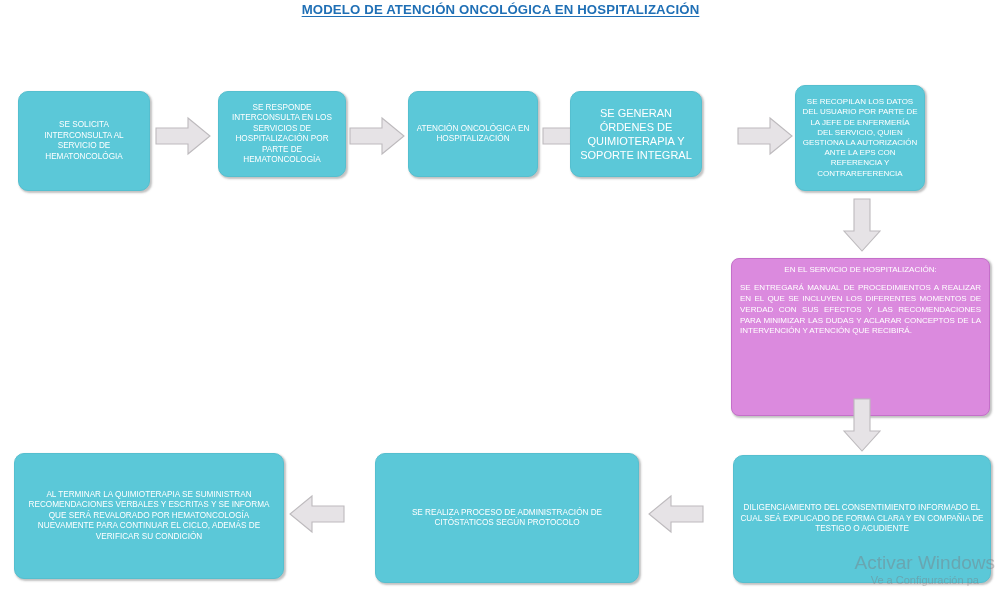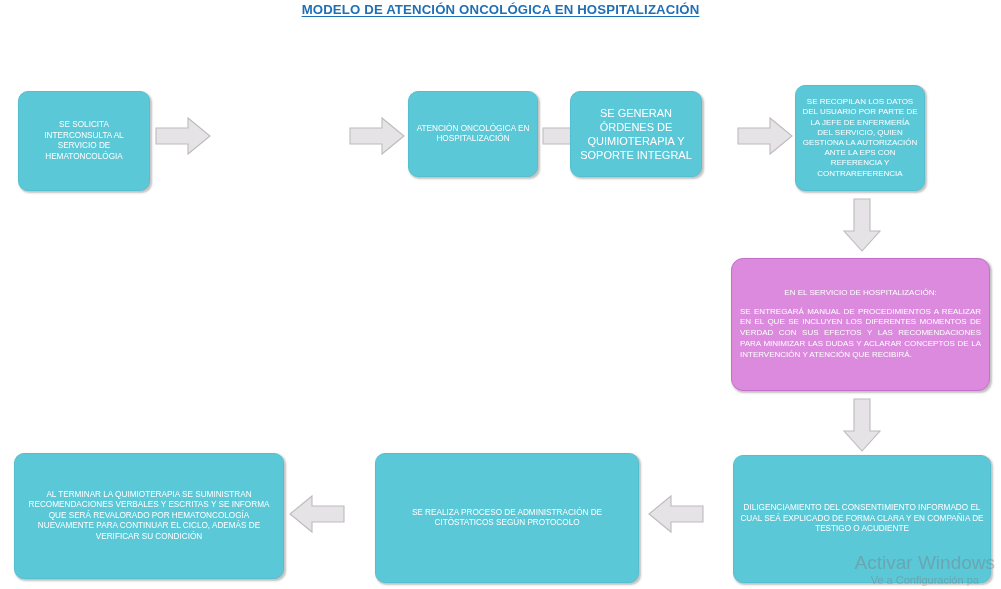--- a/index.html
+++ b/index.html
@@ -68,24 +68,25 @@
 
   
   #box-solicita      { left: 18px;  top: 91px;  width: 132px; height: 100px;  font-size: 8.2px; }
   #box-responde      { left: 218px; top: 91px;  width: 128px; height: 86px;  font-size: 8.2px; }
   #box-atencion      { left: 408px; top: 91px;  width: 130px; height: 86px;  font-size: 8.2px; }
   #box-ordenes       { left: 570px; top: 91px;  width: 132px; height: 86px;  font-size: 11px; }
   #box-recopilan     { left: 795px; top: 85px;  width: 130px; height: 106px; font-size: 8.0px; }
 
   
   #box-hospitalizacion {
-    left: 731px; top: 258px; width: 259px; height: 133px;
+    left: 731px; top: 258px; width: 259px; height: 158px;
     font-size: 8.0px;
-    align-items: center;
+    align-items: flex-start;
     padding: 6px 8px;
+    border-radius: 8px;
   }
   #box-hospitalizacion .p-head {
     text-align: center;
     margin: 0 0 8px 0;
   }
   #box-hospitalizacion .p-just {
     text-align: justify;
     text-align-last: left;
     margin: 0 0 8px 0;
     line-height: 1.35;
@@ -156,20 +157,23 @@
   <div class="box cyan" id="box-solicita">
     <span class="txt">SE SOLICITA INTERCONSULTA  AL SERVICIO DE HEMATONCOLÓGIA</span>
   </div>
 
   <div class="arrow arr-h" id="arrow-1">
     <svg viewBox="0 0 56 40" width="56" height="40">
       <polygon class="shape" points="1,12 33,12 33,2 55,20 33,38 33,28 1,28"></polygon>
     </svg>
   </div>
 
+  <div class="box cyan" id="box-responde">
+    <span class="txt">SE RESPONDE INTERCONSULTA  EN LOS SERVICIOS DE HOSPITALIZACIÓN POR PARTE DE HEMATONCOLOGÍA</span>
+  </div>
 
   <div class="arrow arr-h" id="arrow-2">
     <svg viewBox="0 0 56 40" width="56" height="40">
       <polygon class="shape" points="1,12 33,12 33,2 55,20 33,38 33,28 1,28"></polygon>
     </svg>
   </div>
 
   <div class="box cyan" id="box-atencion">
     <span class="txt">ATENCIÓN ONCOLÓGICA EN HOSPITALIZACIÓN</span>
   </div>

